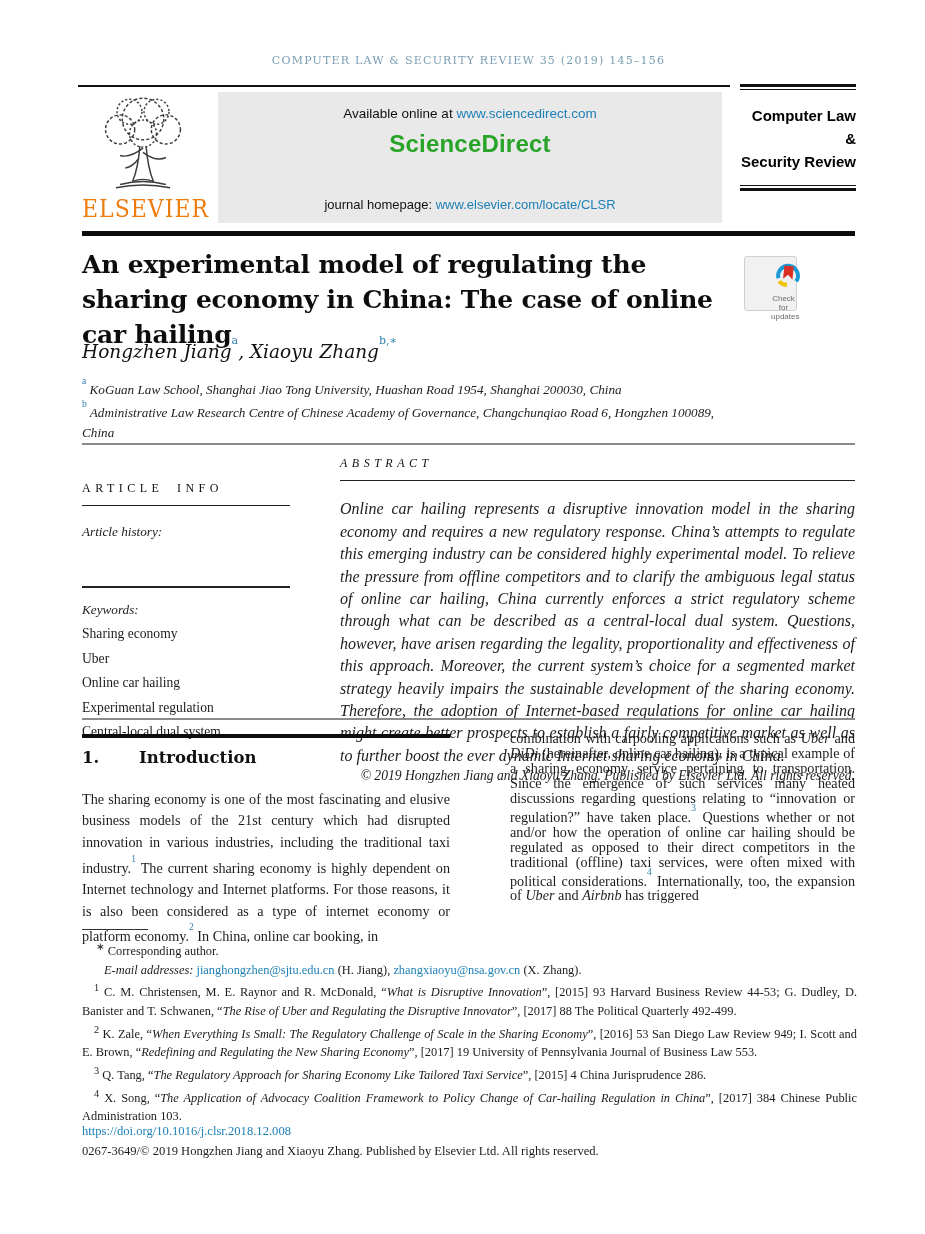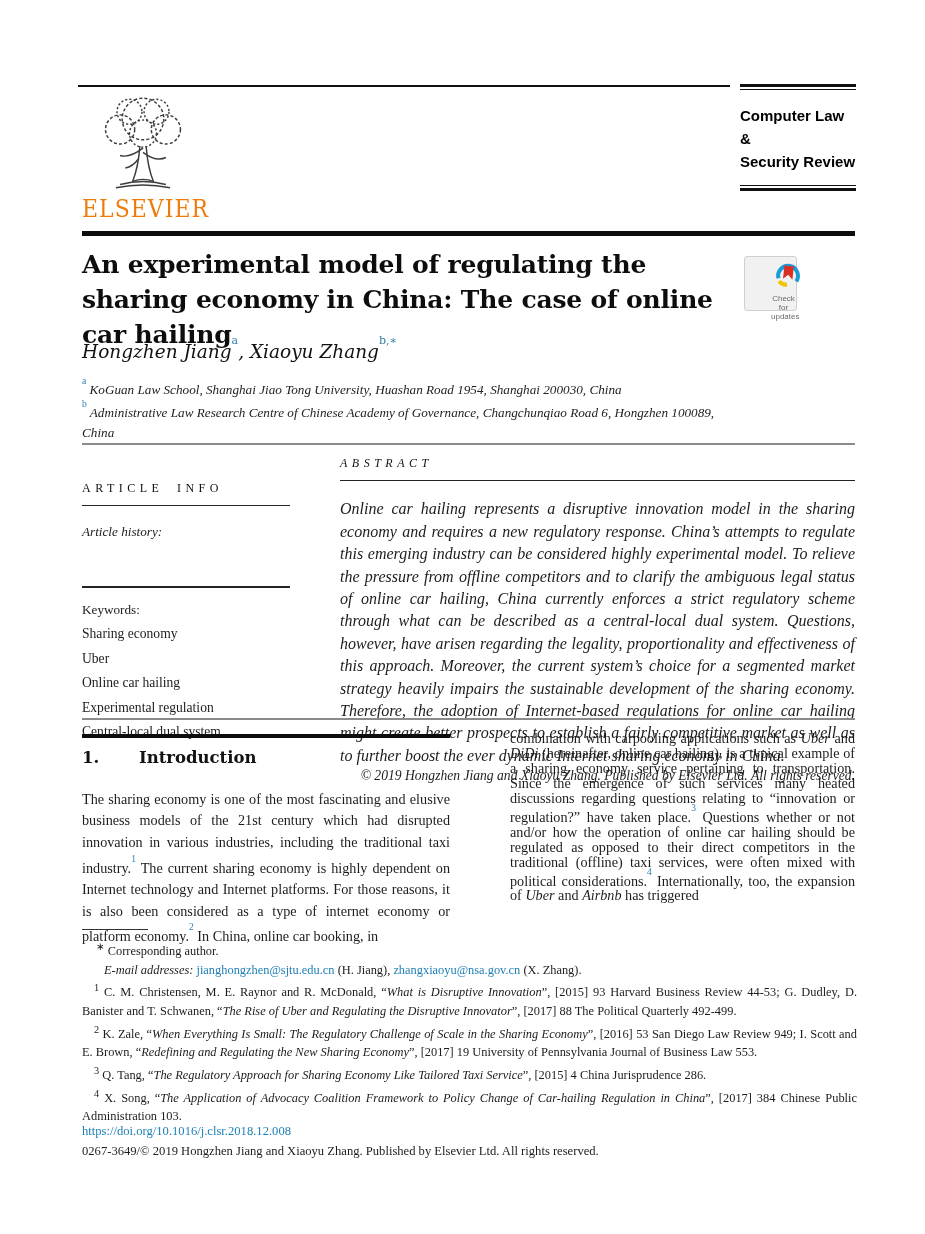--- a/index.html
+++ b/index.html
@@ -27,21 +27,21 @@
   }
   .banner {
     position: absolute; left: 218px; top: 92px; width: 504px; height: 131px;
     background: #e9e9e9; font-family: "Liberation Sans", sans-serif; text-align: center;
   }
   .avail { margin-top: 14px; font-size: 13.5px; color: #111; }
   .avail a, .link { color: #1d7fb5; text-decoration: none; cursor: pointer; }
   .sd-logo { margin-top: 9px; font-size: 24px; font-weight: bold; color: #28a428; letter-spacing: 0.2px; }
   .homepage { position: absolute; bottom: 11px; width: 100%; font-size: 13px; color: #111; }
   .jblock { position: absolute; left: 740px; top: 84px; width: 116px; height: 130px;
-    font-family: "Liberation Sans", sans-serif; text-align: left; }
+    font-family: "Liberation Sans", sans-serif; text-align: right; }
   .jblock .bar-thick { height: 3px; background: #111; }
   .jblock .bar-thin { height: 1px; background: #111; margin-top: 2px; }
   .jblock .bar-thin2 { height: 1px; background: #111; }
   .jblock .bar-thick2 { height: 3px; background: #111; margin-top: 2px; }
   .jtitle { margin-top: 14px; margin-bottom: 12px; font-size: 15px; font-weight: bold; line-height: 23px; color: #000; }
 
   .black-bar { position: absolute; left: 82px; top: 231px; width: 773px; height: 5px; background: #0d0d0d; }
 
   
   .title {
@@ -67,21 +67,21 @@
     font-style: italic; font-size: 13.2px; line-height: 19.5px; color: #222;
   }
 
   
   .rule-gray { position: absolute; left: 82px; top: 443px; width: 773px; height: 2px; background: #8b8b8b; }
   .info-col { position: absolute; left: 82px; top: 481px; width: 208px; }
   .sec-head { font-size: 12px; letter-spacing: 4.5px; word-spacing: 6px; color: #111; font-family: "Liberation Serif", serif; }
   .head-rule { height: 1.4px; background: #222; margin-top: 9px; }
   .hist-label { margin-top: 18px; font-style: italic; font-size: 13.2px; color: #222; }
   .info-mid-rule { height: 1.4px; background: #222; margin-top: 46px; }
-  .kw-label { margin-top: 14px; font-size: 13.2px; color: #222; }
+  .kw-label { margin-top: 14px; font-style: italic; font-size: 13.2px; color: #222; }
   .kw { font-size: 13.6px; margin-top: 8.5px; color: #1c1c1c; }
   .abs-col { position: absolute; left: 340px; top: 456px; width: 515px; font-style: italic; }
   .abs-text { margin-top: 17px; font-size: 16px; line-height: 22.4px; text-align: justify; color: #1c1c1c; }
   .abs-copy { margin-top: 1px; font-size: 13.6px; text-align: right; color: #1c1c1c; }
 
   .rule-gray2 { position: absolute; left: 82px; top: 718px; width: 773px; height: 1.5px; background: #8b8b8b; }
 
   
   .col-left { position: absolute; left: 82px; top: 734px; width: 368px; }
   .intro-bar { height: 3.5px; background: #0d0d0d; }
@@ -104,20 +104,21 @@
   
   .footer { position: absolute; left: 82px; top: 1122px; width: 773px; font-size: 12.6px; line-height: 19px; }
   .doi { color: #1d7fb5; text-decoration: none; cursor: pointer; }
   .rights { color: #1c1c1c; margin-top: 1px; }
 </style>
 </head>
 <body>
 
 <div class="page">
 
+  <div class="citation">COMPUTER LAW &amp; SECURITY REVIEW 35 (2019) 145–156</div>
 
   <div class="mast-rule"></div>
 
   <div class="logo-box">
     <svg width="104" height="104" viewBox="0 0 100 100">
       <g stroke="#3c3c3c" fill="none" stroke-width="1.4">
         <circle cx="50" cy="26" r="20" stroke-dasharray="3 2"></circle>
         <circle cx="28" cy="36" r="14" stroke-dasharray="3 2"></circle>
         <circle cx="72" cy="36" r="14" stroke-dasharray="3 2"></circle>
         <circle cx="37" cy="19" r="12" stroke-dasharray="2 2"></circle>
@@ -125,20 +126,31 @@
         <circle cx="50" cy="40" r="13" stroke-dasharray="2 2"></circle>
         <path d="M47 52 C46 66 44 76 40 86 M53 52 C54 66 56 76 60 86"></path>
         <path d="M40 86 Q50 82 60 86"></path>
         <path d="M28 89 Q50 83 72 89 M24 92 Q50 87 76 92"></path>
         <path d="M50 54 C42 60 34 63 28 61 M50 58 C58 64 66 66 72 63 M46 64 Q40 72 33 73"></path>
       </g>
     </svg>
     <div class="elsevier-word">ELSEVIER</div>
   </div>
 
+  <div class="banner">
+    <div class="avail">
+      <span>Available online at</span>
+      <a class="link">www.sciencedirect.com</a>
+    </div>
+    <div class="sd-logo">ScienceDirect</div>
+    <div class="homepage">
+      <span>journal homepage:</span>
+      <a class="link">www.elsevier.com/locate/CLSR</a>
+    </div>
+  </div>
 
   <div class="jblock">
     <div class="bar-thick"></div>
     <div class="bar-thin"></div>
     <div class="jtitle">
       <div>Computer Law</div>
       <div>&amp;</div>
       <div>Security Review</div>
     </div>
     <div class="bar-thin2"></div>

